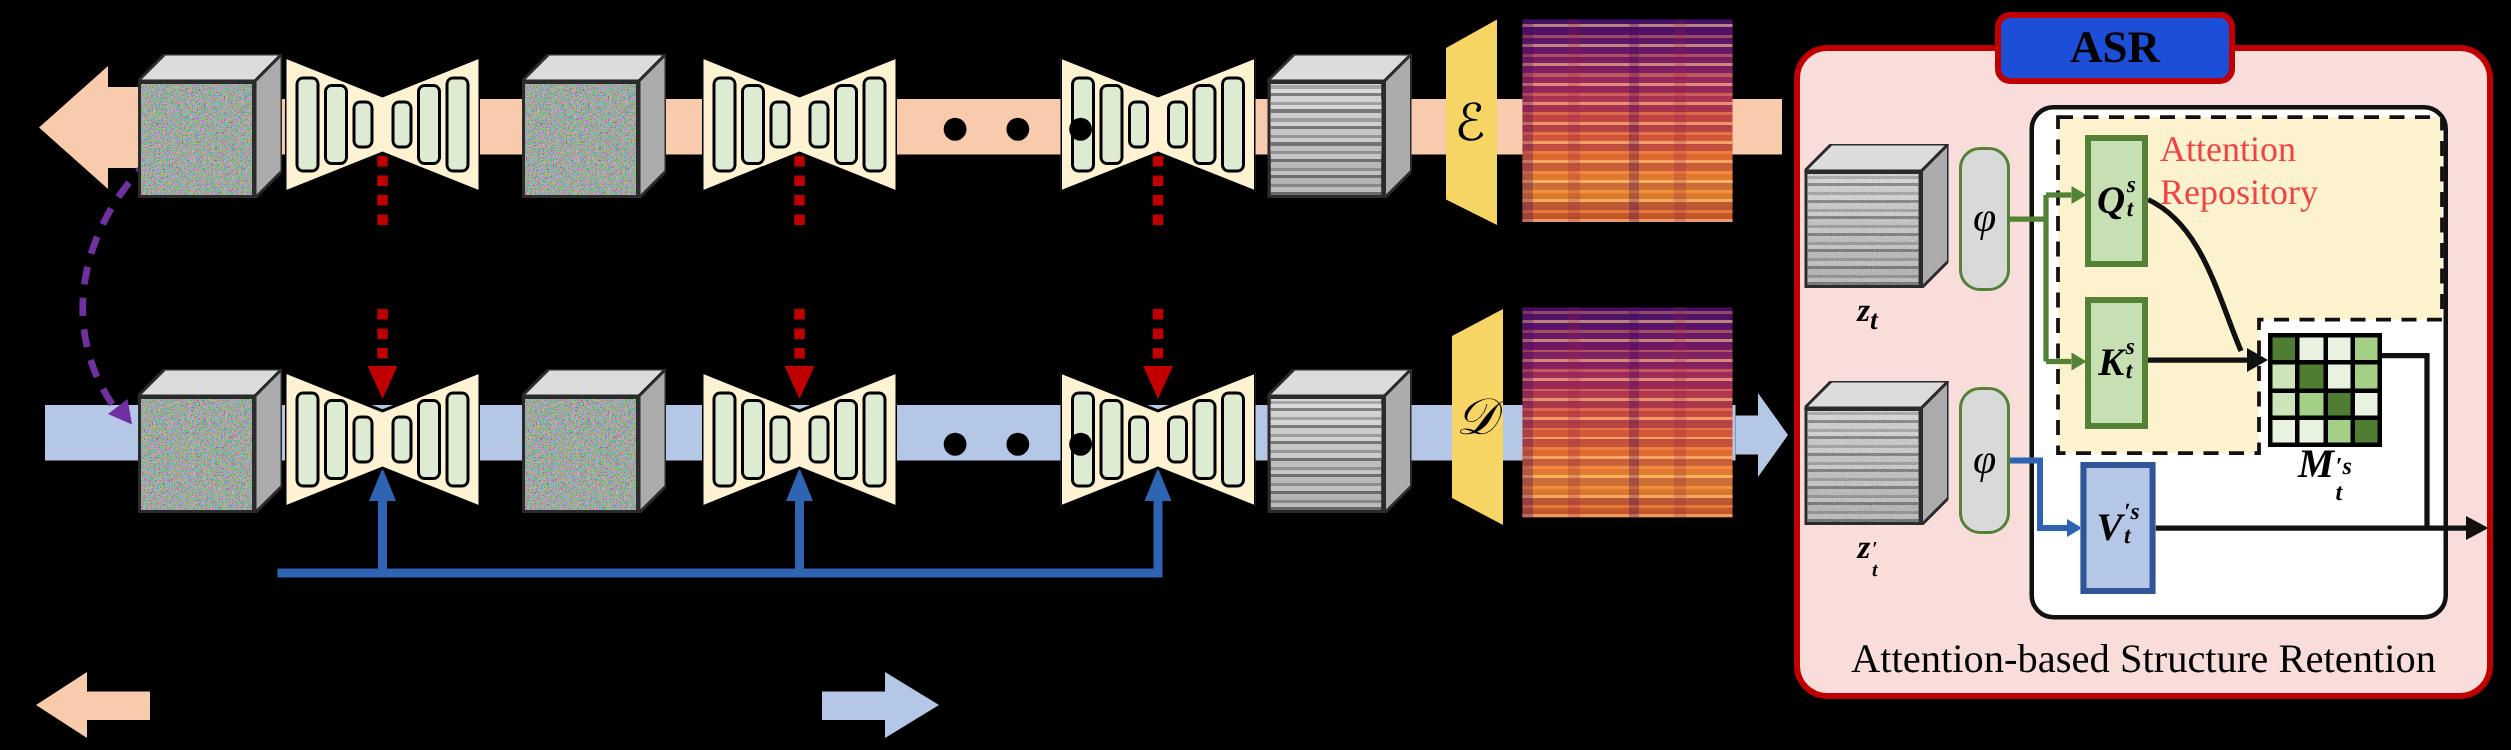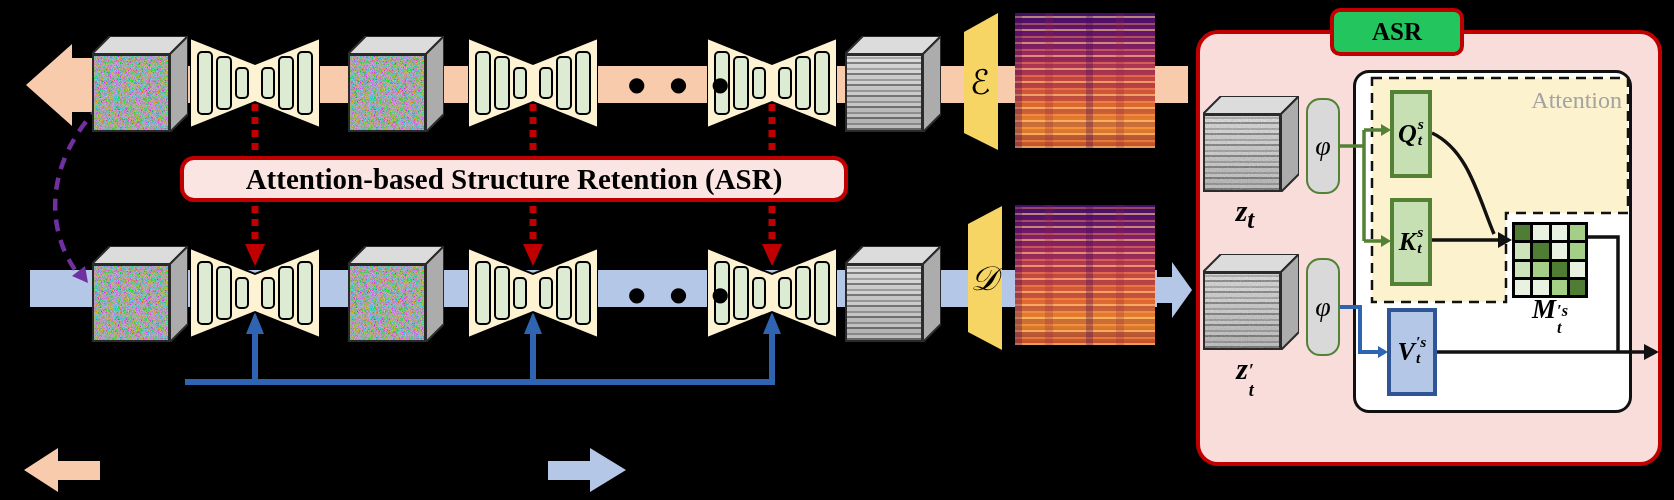--- a/index.html
+++ b/index.html
@@ -39,43 +39,43 @@
   .codec-symbol{position:absolute;z-index:10;width:44px;text-align:center;font-size:34px;color:#000;
         font-family:"DejaVu Sans","DejaVu Serif",serif;font-style:italic;}
   
   .asr-banner{position:absolute;left:180px;top:156px;width:668px;height:46px;z-index:10;
     background:#FBE5E3;border:4px solid #C00000;border-radius:14px;box-sizing:border-box;
     display:flex;align-items:center;justify-content:center;
     font-weight:bold;font-size:29px;color:#000;}
   
   .asr-panel{position:absolute;left:1196px;top:30px;width:466px;height:436px;z-index:1;
     background:#F8DDDA;border:4px solid #C00000;border-radius:22px;box-sizing:border-box;}
-  .asr-title{position:absolute;left:1330px;top:8px;width:134px;height:48px;z-index:10;
-    background:#22c55e;border:4px solid #C00000;border-radius:10px;box-sizing:border-box;
-    display:flex;align-items:center;justify-content:center;font-weight:bold;font-size:25px;color:#000;}
+  .asr-title{position:absolute;left:1330px;top:8px;width:160px;height:48px;z-index:10;
+    background:#1d4ed8;border:4px solid #C00000;border-radius:10px;box-sizing:border-box;
+    display:flex;align-items:center;justify-content:center;font-weight:bold;font-size:30px;color:#000;}
   .sa-box{position:absolute;left:1353px;top:70px;width:279px;height:343px;z-index:2;
     background:#fff;border:3.5px solid #111;border-radius:16px;box-sizing:border-box;}
-  .repo-text{position:absolute;left:1440px;top:86px;width:182px;z-index:10;text-align:right;
-    font-size:24px;line-height:29px;color:#a3a3a3;}
+  .repo-text{position:absolute;left:1440px;top:86px;width:182px;z-index:10;text-align:left;
+    font-size:24px;line-height:29px;color:#ef4444;}
   .qkv{position:absolute;z-index:10;box-sizing:border-box;display:flex;align-items:center;justify-content:center;}
   .q-box,.k-box{left:1390px;width:42px;height:88px;background:#C6E0B4;border:4px solid #538135;}
   .q-box{top:90px;} .k-box{top:198px;}
   .v-box{left:1387px;top:308px;width:50px;height:88px;background:#B4C7E7;border:4px solid #2F5597;}
   .phi-box{position:absolute;left:1306px;width:34px;z-index:10;background:#D9D9D9;
     border:2.5px solid #538135;border-radius:14px;box-sizing:border-box;
     display:flex;align-items:center;justify-content:center;font-size:28px;font-style:italic;color:#000;}
   .phi-top{top:98px;height:96px;} .phi-bottom{top:258px;height:98px;}
   .matrix{position:absolute;left:1512px;top:222px;width:76px;height:76px;z-index:10;
     display:grid;grid-template-columns:repeat(4,1fr);grid-template-rows:repeat(4,1fr);
     gap:3px;background:#000;border:3px solid #000;box-sizing:border-box;}
   .mcell{width:100%;height:100%;}
   .mvar{font-style:italic;font-weight:bold;color:#000;}
   .supsub{display:inline-flex;flex-direction:column;align-items:flex-start;
     font-size:60%;line-height:1.05;margin-left:1px;transform:translateY(-2px);}
-  .mlabel{position:absolute;z-index:10;text-align:center;font-size:30px;}
+  .mlabel{position:absolute;z-index:10;text-align:center;font-size:22px;}
   .sa-label{position:absolute;left:1440px;top:372px;width:192px;z-index:10;text-align:center;
     font-size:25px;color:#000;}
   .asr-caption{position:absolute;left:1200px;top:424px;width:458px;z-index:10;text-align:center;
     font-size:27px;color:#000;}
 </style>
 </head>
 <body>
 
 <svg width="0" height="0" style="position:absolute">
   <defs>
@@ -284,28 +284,28 @@
       <rect x="72" y="30" width="12" height="30" rx="4" fill="#DEEBD3" stroke="#000" stroke-width="2"></rect>
       <rect x="89" y="19" width="14" height="52" rx="4" fill="#DEEBD3" stroke="#000" stroke-width="2"></rect>
       <rect x="108" y="14" width="14" height="62" rx="4" fill="#DEEBD3" stroke="#000" stroke-width="2"></rect>
     </svg>
   </div>
   <div class="dots" style="left:628px;top:282px;">● ● ●</div>
 
   <div class="codec-symbol" style="left:958px;top:62px;">ℰ</div>
   <div class="codec-symbol" style="left:962px;top:258px;">𝒟</div>
 
-  <div class="asr-banner">Attention-based Structure Retention (ASR)</div>
 
   <div class="asr-panel"></div>
   <div class="sa-box"></div>
   <div class="asr-title">ASR</div>
 
   <div class="repo-text">
     <div>Attention</div>
+    <div>Repository</div>
   </div>
 
   <div class="cube" style="left:1203px;top:96px;">
     <svg width="96" height="96">
         <polygon points="0,18 18,0 96,0 78,18" fill="#DCDCDC" stroke="#2b2b2b" stroke-width="2"></polygon>
         <polygon points="78,18 96,0 96,78 78,96" fill="#ACACAC" stroke="#2b2b2b" stroke-width="2"></polygon>
       </svg>
     <div class="face gray-spec">
         <svg class="noise-svg half-noise">
           <rect width="100%" height="100%" filter="url(#noiseGray)"></rect>
@@ -377,14 +377,15 @@
       <div class="mcell" style="background: rgb(163, 207, 135);"></div>
       <div class="mcell" style="background: rgb(78, 125, 51);"></div>
     </div>
   <div class="mlabel mvar" style="left:1505px;top:294px;width:90px;font-size:27px;">
     <span>M</span><span class="supsub">
         <span>′s</span>
         <span>t</span>
       </span>
   </div>
 
+  <div class="asr-caption">Attention-based Structure Retention</div>
 
 </div>
 
 </body></html>

